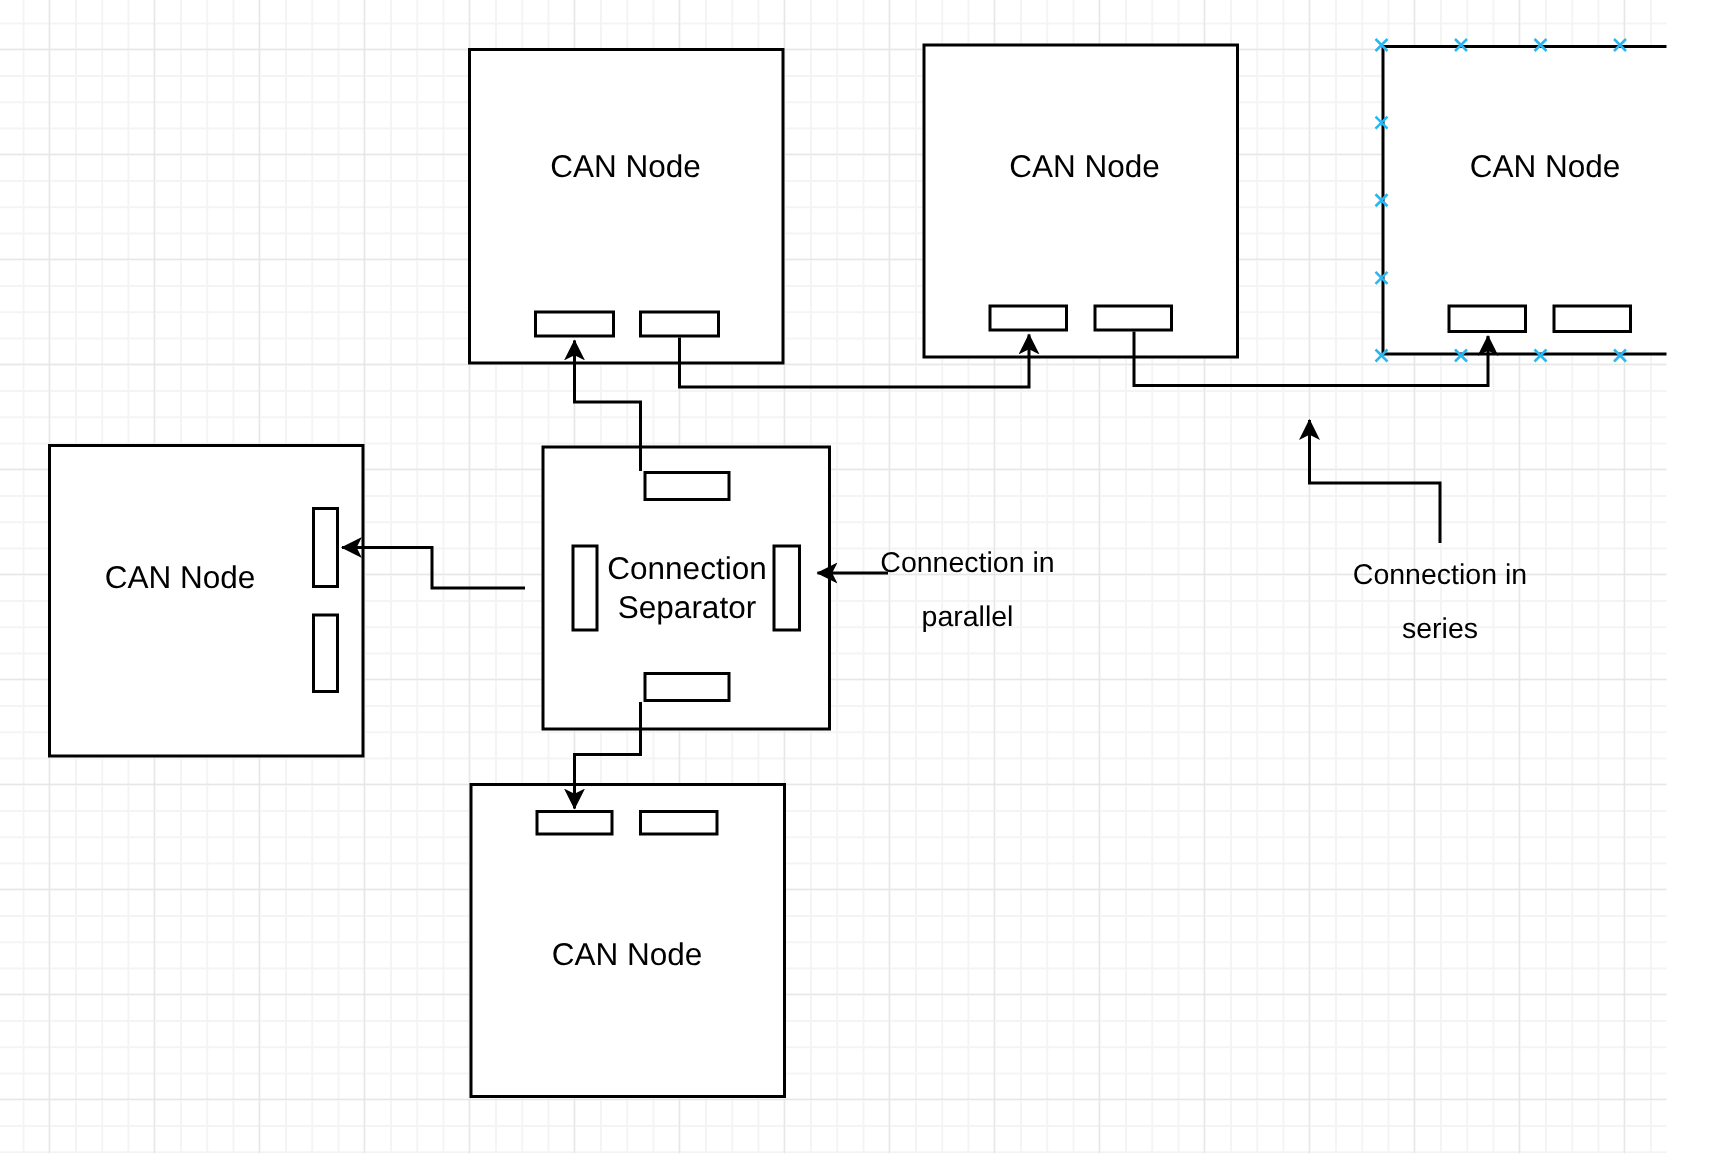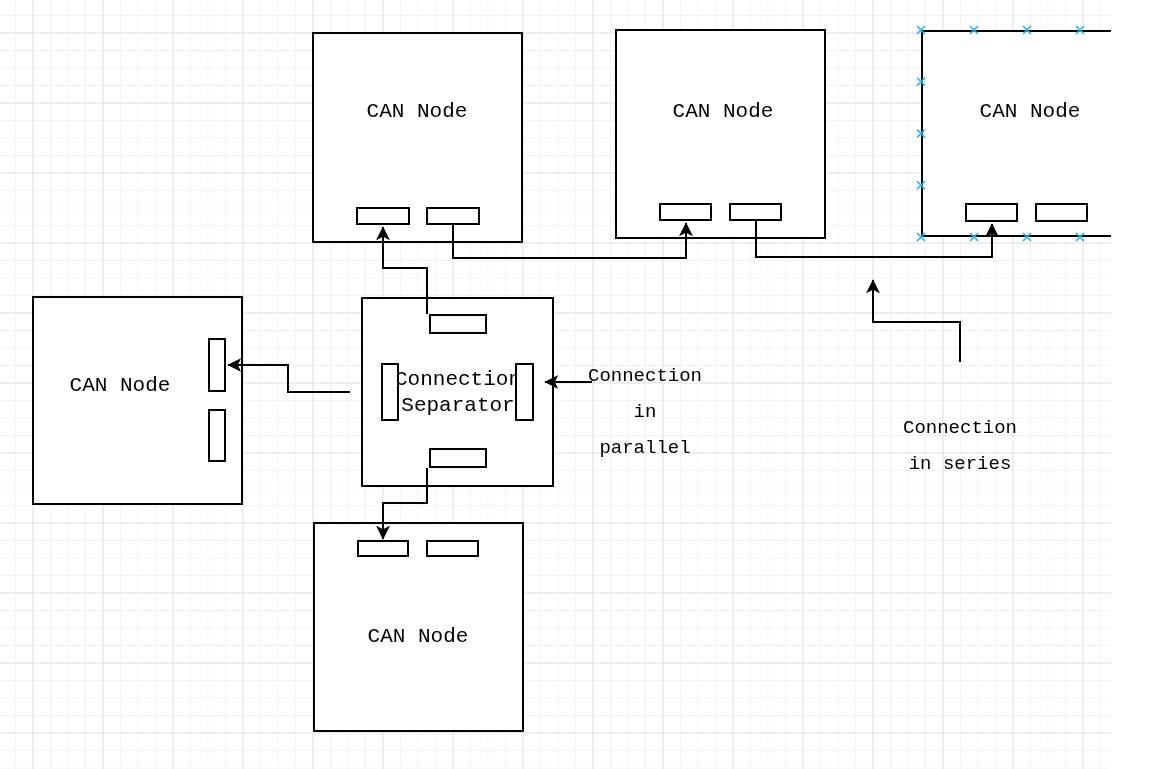--- a/index.html
+++ b/index.html
@@ -5,21 +5,21 @@
   html, body {
     margin: 0;
     padding: 0;
     background: #ffffff;
   }
   #canvas {
     position: relative;
     width: 1111px;
     height: 769px;
     overflow: hidden;
-    font-family: Liberation Mono, monospace;
+    font-family: Liberation Sans, sans-serif;
     color: #000;
     background-color: #ffffff;
     background-image:
       linear-gradient(to right, #e2e2e2 1px, transparent 1px),
       linear-gradient(to bottom, #e2e2e2 1px, transparent 1px),
       linear-gradient(to right, #f4f4f5 1px, transparent 1px),
       linear-gradient(to bottom, #f4f4f5 1px, transparent 1px);
     background-size: 70px 70px, 70px 70px, 17.5px 17.5px, 17.5px 17.5px;
     background-position: 32.5px 32.5px;
   }
@@ -99,21 +99,21 @@
     <div class="port" style="left:66px; top:149px; width:58px; height:20px;"></div>
   </div>
 
   <div class="shape" style="left:313px; top:522px; width:211px; height:210px;">
     <div class="shape-label" style="left:33px; top:100px;">CAN Node</div>
     <div class="port" style="left:42px; top:16px; width:52px; height:17px;"></div>
     <div class="port" style="left:111px; top:16px; width:53px; height:17px;"></div>
   </div>
 
   <div class="annotation" style="left:583px; top:358px;">Connection in parallel</div>
-  <div class="annotation" style="left:898px; top:366px;margin-top:44px;">Connection in series</div>
+  <div class="annotation" style="left:898px; top:366px;">Connection in series</div>
 
   <svg id="overlay" width="1151" height="769" viewBox="0 0 1151 769">
     <defs>
       <marker id="arr" viewBox="0 0 10 10" refX="9.5" refY="5" markerWidth="7" markerHeight="7" orient="auto">
         <path d="M0,0 L10,5 L0,10 L2.5,5 Z" fill="#000000"></path>
       </marker>
     </defs>
     <polyline class="edge" points="427,314 427,268 383,268 383,227" marker-end="url(#arr)"></polyline>
     <polyline class="edge" points="453,225 453,258 686,258 686,223" marker-end="url(#arr)"></polyline>
     <polyline class="edge" points="756,221 756,257 992,257 992,224" marker-end="url(#arr)"></polyline>

